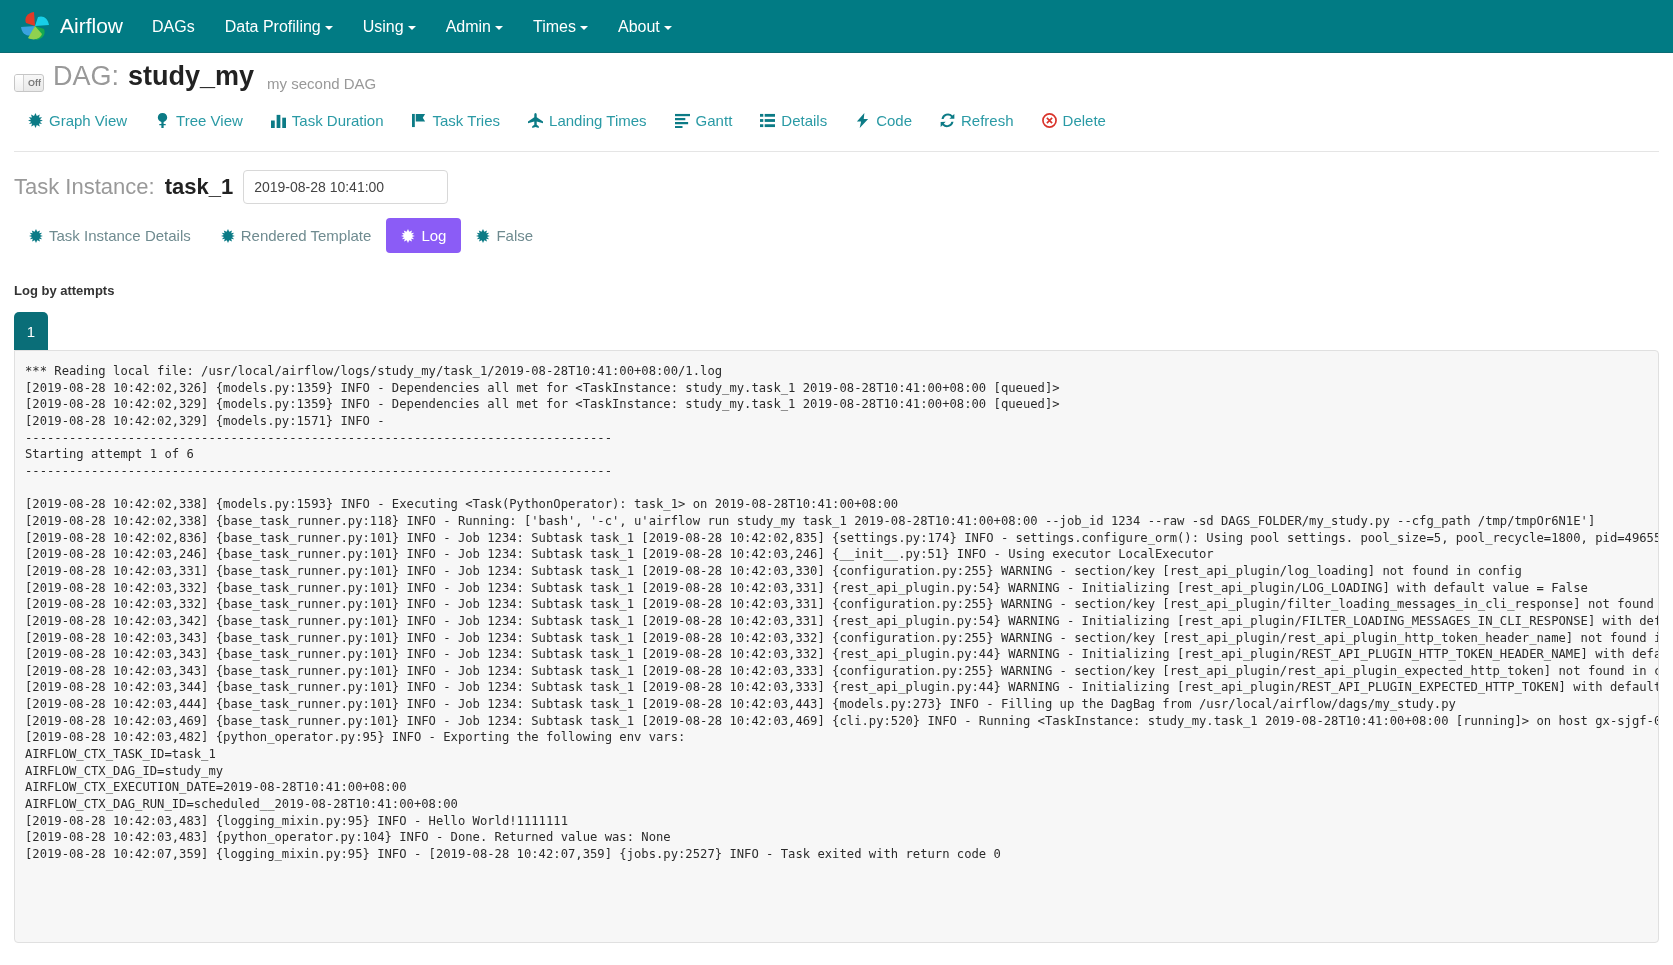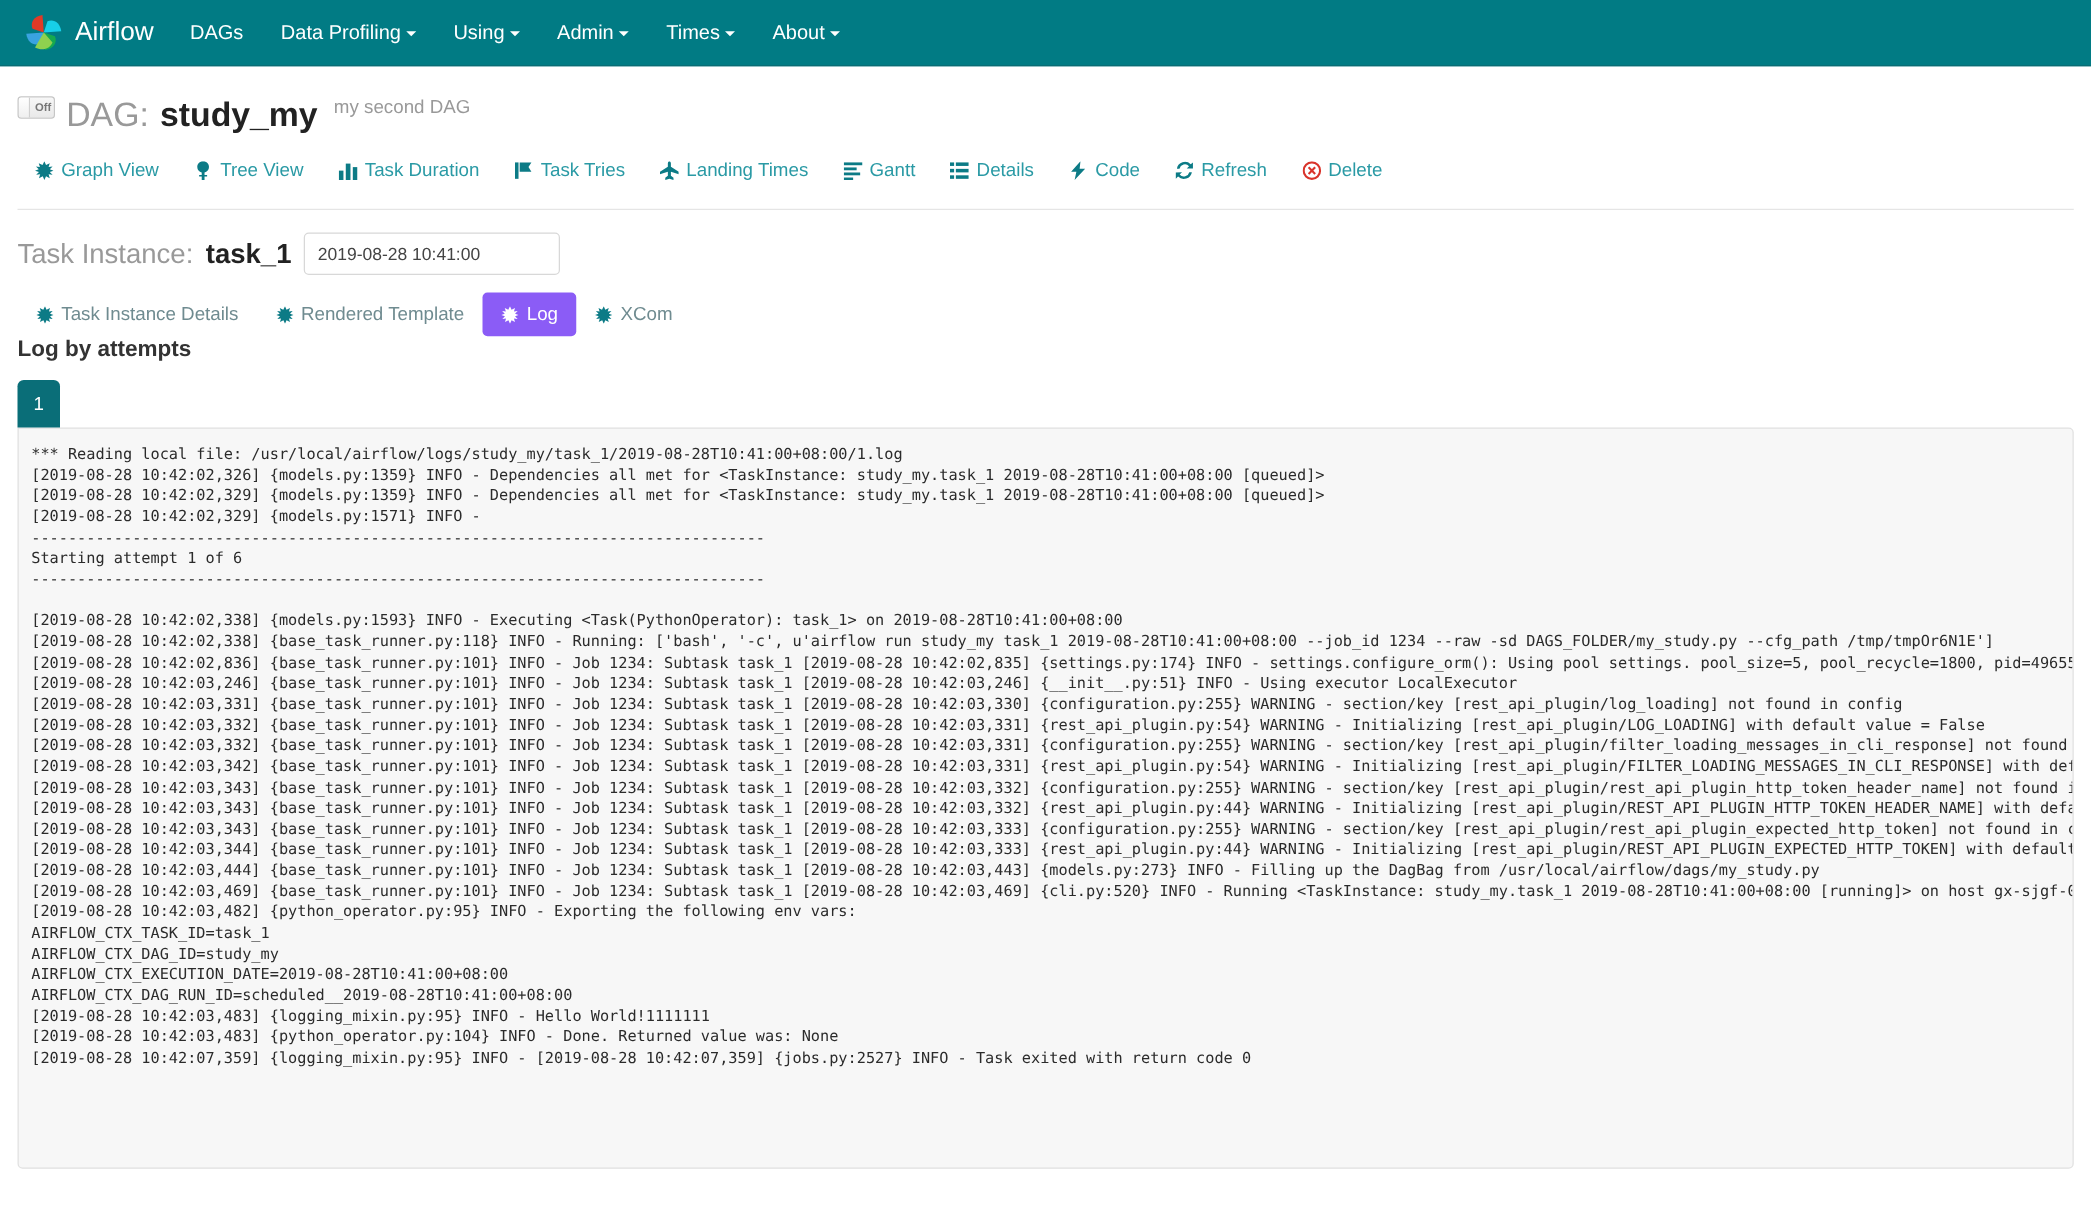--- a/index.html
+++ b/index.html
@@ -48,22 +48,22 @@
     border-left:4px solid transparent;
     border-right:4px solid transparent;
     border-top:4px solid #ffffff;
   }
 
   
   .container { padding:0 14px; }
 
   
   .dag-title-row {
-    display:flex; align-items:flex-start; gap:9px;
-    padding-top:24px;
+    display:flex; align-items:flex-end; gap:9px;
+    padding-top:8px;
     white-space:nowrap;
   }
   .toggle {
     width:30px; height:18px;
     border:1px solid #c6c6c6;
     border-radius:3px;
     background:linear-gradient(#f7f7f7,#e9e9e9);
     position:relative;
     display:inline-block;
     flex:0 0 30px;
@@ -140,21 +140,22 @@
   .subtab .ic { color:#0c7b86; display:inline-flex; align-items:center; }
   .subtab.active {
     background:#8b5cf6;
     color:#ffffff;
     text-align:center;
   }
   .subtab.active .ic { color:#ffffff; }
 
   
   .log-heading {
-    font-size:18px; color:#333; font-weight:bold;
+    font-size:13px; color:#333; font-weight:bold;
+    margin-top:30px;
   }
   .attempt-btn {
     display:inline-flex; align-items:center; justify-content:center;
     width:34px; height:38px;
     margin-top:14px;
     background:#0a6e78;
     color:#ffffff;
     border-radius:5px 5px 0 0;
     font-size:15px;
     cursor:pointer;
@@ -362,21 +363,21 @@
           </svg>
       </span>
       <span>Log</span>
     </a>
     <a class="subtab" href="#">
       <span class="ic">
         <svg width="14" height="14" viewBox="0 0 16 16">
             <path fill="currentColor" d="M8 0l1.4 3.1L12.6 1.6l-1 3.3 3.4-.5-2.4 2.4 3.2 1.2-3.2 1.2 2.4 2.4-3.4-.5 1 3.3-3.2-1.5L8 16l-1.4-3.1-3.2 1.5 1-3.3-3.4.5 2.4-2.4L0 8l3.2-1.2L.8 4.4l3.4.5-1-3.3 3.2 1.5z"></path>
           </svg>
       </span>
-      <span>XCom</span>
+      <span>False</span>
     </a>
   </div>
 
   
   <div class="log-heading">Log by attempts</div>
 
   <button class="attempt-btn">1</button>
 
   <div class="log-panel">
     <pre class="log-pre">*** Reading local file: /usr/local/airflow/logs/study_my/task_1/2019-08-28T10:41:00+08:00/1.log

